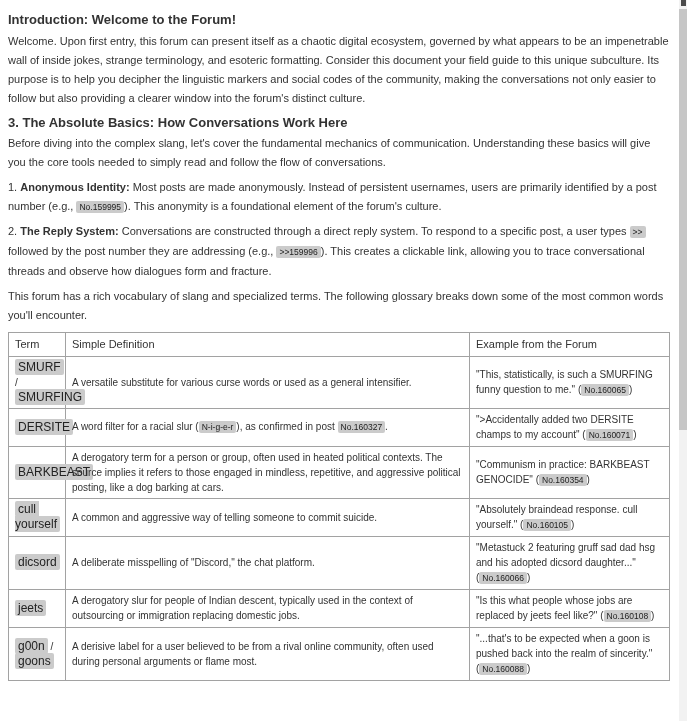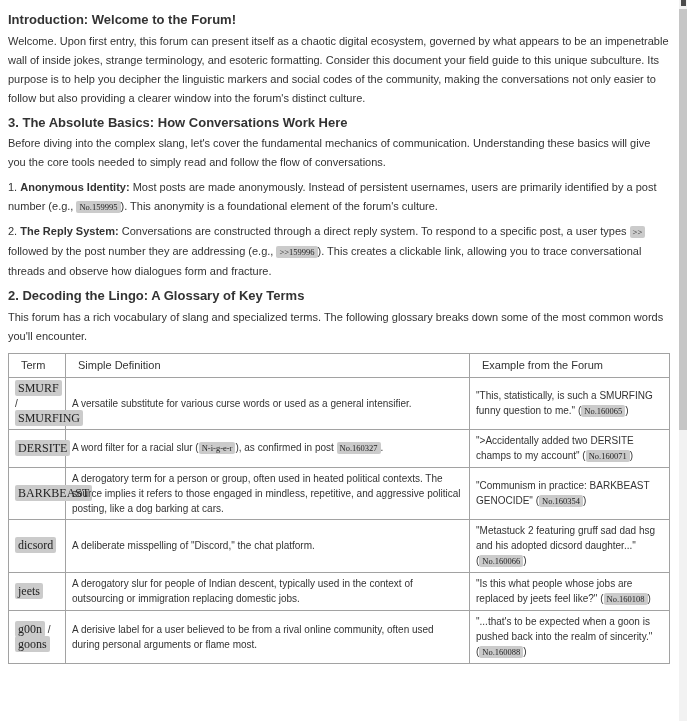--- a/index.html
+++ b/index.html
@@ -38,21 +38,21 @@
     color: var(--body-text);
     margin: 8px 0 5px 0;
   }
   p {
     font-size: 11px;
     line-height: 19px;
     margin: 5.5px 0;
   }
   .bold { font-weight: bold; margin-top: 44px; }
   .code {
-    font-family: Liberation Serif, serif;
+    font-family: Liberation Sans, sans-serif;
     font-size: 8.5px;
     background: var(--code-bg);
     color: var(--code-text);
     padding: 1px 3px;
     border-radius: 2px;
     white-space: pre-wrap;
   }
   table {
     width: 100%;
     border-collapse: collapse;
@@ -64,21 +64,21 @@
   col.col-ex   { width: 200px; }
   th, td {
     border: 1px solid var(--table-border);
     text-align: left;
     vertical-align: middle;
     font-weight: normal;
   }
   th {
     font-size: 11px;
     line-height: 15px;
-    padding: 4px 12px;
+    padding: 4px 6px;
   }
   td {
     font-size: 10px;
     line-height: 15px;
     padding: 3px 6px;
   }
   td.cell-term .code { font-size: 12px; margin-top: 40px; }
   .scrollbar {
     position: fixed;
     top: 0; right: 0;
@@ -104,21 +104,20 @@
 <div class="doc">
 
   <h2>Introduction: Welcome to the Forum!</h2>
   <p>Welcome. Upon first entry, this forum can present itself as a chaotic digital ecosystem, governed by what appears to be an impenetrable wall of inside jokes, strange terminology, and esoteric formatting. Consider this document your field guide to this unique subculture. Its purpose is to help you decipher the linguistic markers and social codes of the community, making the conversations not only easier to follow but also providing a clearer window into the forum's distinct culture.</p>
 
   <h2>3. The Absolute Basics: How Conversations Work Here</h2>
   <p>Before diving into the complex slang, let's cover the fundamental mechanics of communication. Understanding these basics will give you the core tools needed to simply read and follow the flow of conversations.</p>
   <p><span>1. </span><span class="bold">Anonymous Identity:</span><span> Most posts are made anonymously. Instead of persistent usernames, users are primarily identified by a post number (e.g., </span><span class="code">No.159995</span><span>). This anonymity is a foundational element of the forum's culture.</span></p>
   <p><span>2. </span><span class="bold">The Reply System:</span><span> Conversations are constructed through a direct reply system. To respond to a specific post, a user types </span><span class="code">&gt;&gt;</span><span> followed by the post number they are addressing (e.g., </span><span class="code">&gt;&gt;159996</span><span>). This creates a clickable link, allowing you to trace conversational threads and observe how dialogues form and fracture.</span></p>
 
-  <h2>2. Decoding the Lingo: A Glossary of Key Terms</h2>
   <p>This forum has a rich vocabulary of slang and specialized terms. The following glossary breaks down some of the most common words you'll encounter.</p>
 
   <table>
     <colgroup>
       <col class="col-term">
         <col class="col-def">
         <col class="col-ex">
     </colgroup>
     <thead>
       <tr>
@@ -137,20 +136,25 @@
           <td class="cell-term"><span class="code">DERSITE</span></td>
           <td class="cell-definition"><span>A word filter for a racial slur (</span><span class="code">N-i-g-e-r</span><span>), as confirmed in post </span><span class="code">No.160327</span><span>.</span></td>
           <td class="cell-example"><span>"&gt;Accidentally added two DERSITE champs to my account" (</span><span class="code">No.160071</span><span>)</span></td>
         </tr>
         <tr>
           <td class="cell-term"><span class="code">BARKBEAST</span></td>
           <td class="cell-definition"><span>A derogatory term for a person or group, often used in heated political contexts. The source implies it refers to those engaged in mindless, repetitive, and aggressive political posting, like a dog barking at cars.</span></td>
           <td class="cell-example"><span>"Communism in practice: BARKBEAST GENOCIDE" (</span><span class="code">No.160354</span><span>)</span></td>
         </tr>
         <tr>
+          <td class="cell-term"><span class="code">cull yourself</span></td>
+          <td class="cell-definition"><span>A common and aggressive way of telling someone to commit suicide.</span></td>
+          <td class="cell-example"><span>"Absolutely braindead response. cull yourself." (</span><span class="code">No.160105</span><span>)</span></td>
+        </tr>
+        <tr>
           <td class="cell-term"><span class="code">dicsord</span></td>
           <td class="cell-definition"><span>A deliberate misspelling of "Discord," the chat platform.</span></td>
           <td class="cell-example"><span>"Metastuck 2 featuring gruff sad dad hsg and his adopted dicsord daughter..." (</span><span class="code">No.160066</span><span>)</span></td>
         </tr>
         <tr>
           <td class="cell-term"><span class="code">jeets</span></td>
           <td class="cell-definition"><span>A derogatory slur for people of Indian descent, typically used in the context of outsourcing or immigration replacing domestic jobs.</span></td>
           <td class="cell-example"><span>"Is this what people whose jobs are replaced by jeets feel like?" (</span><span class="code">No.160108</span><span>)</span></td>
         </tr>
         <tr>

